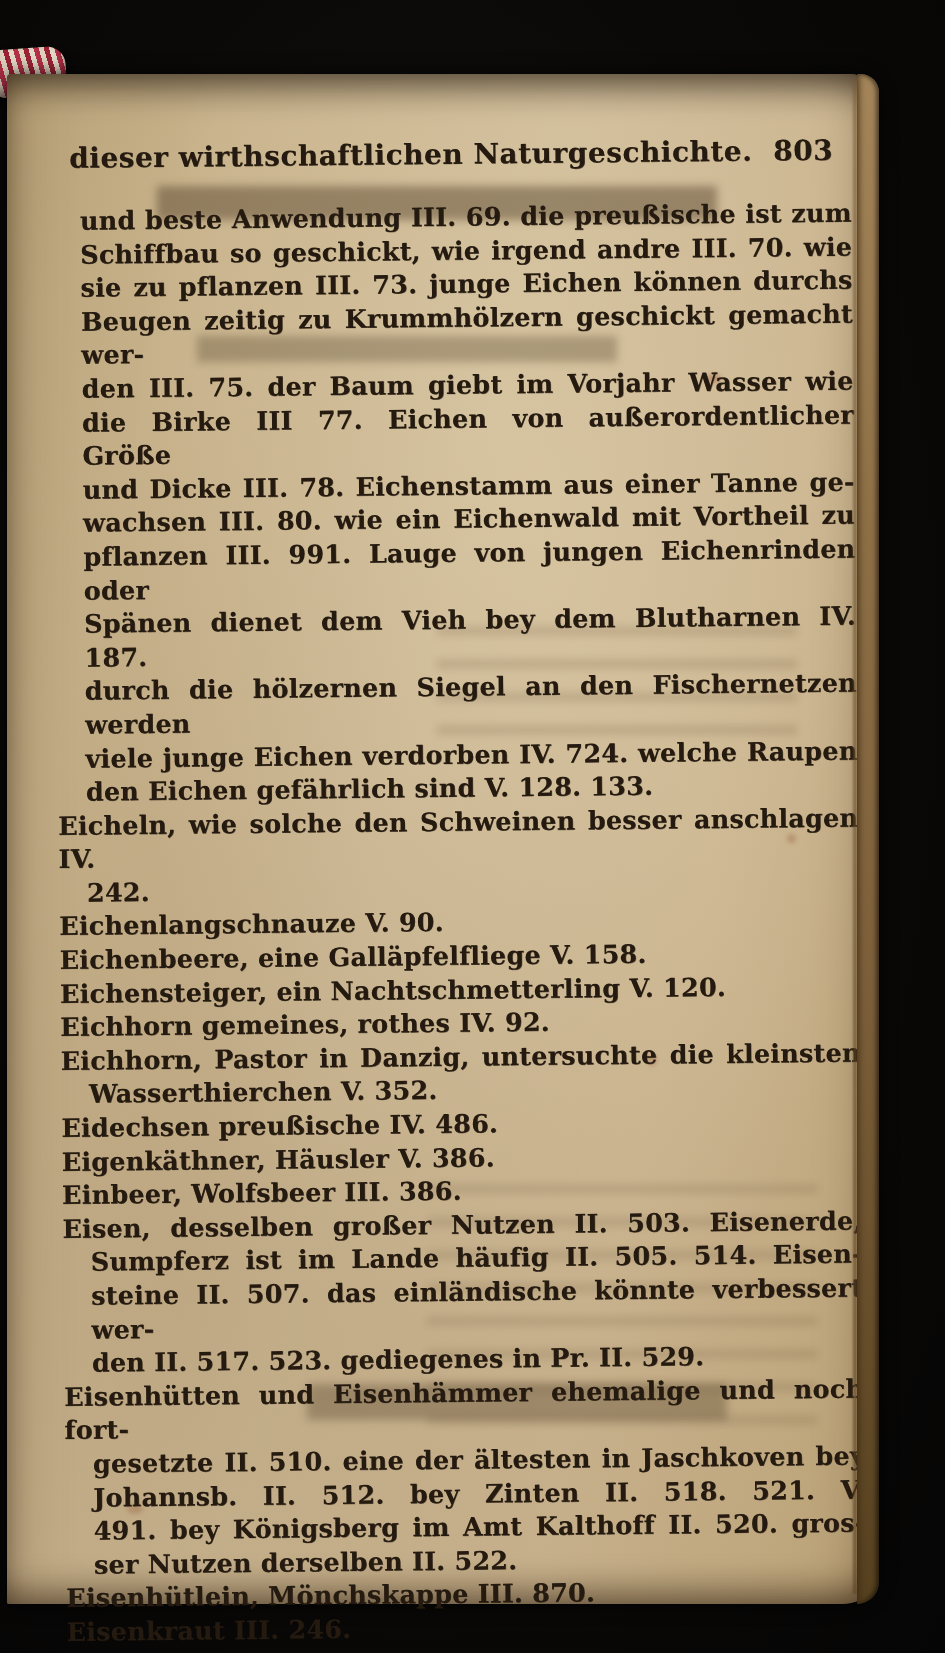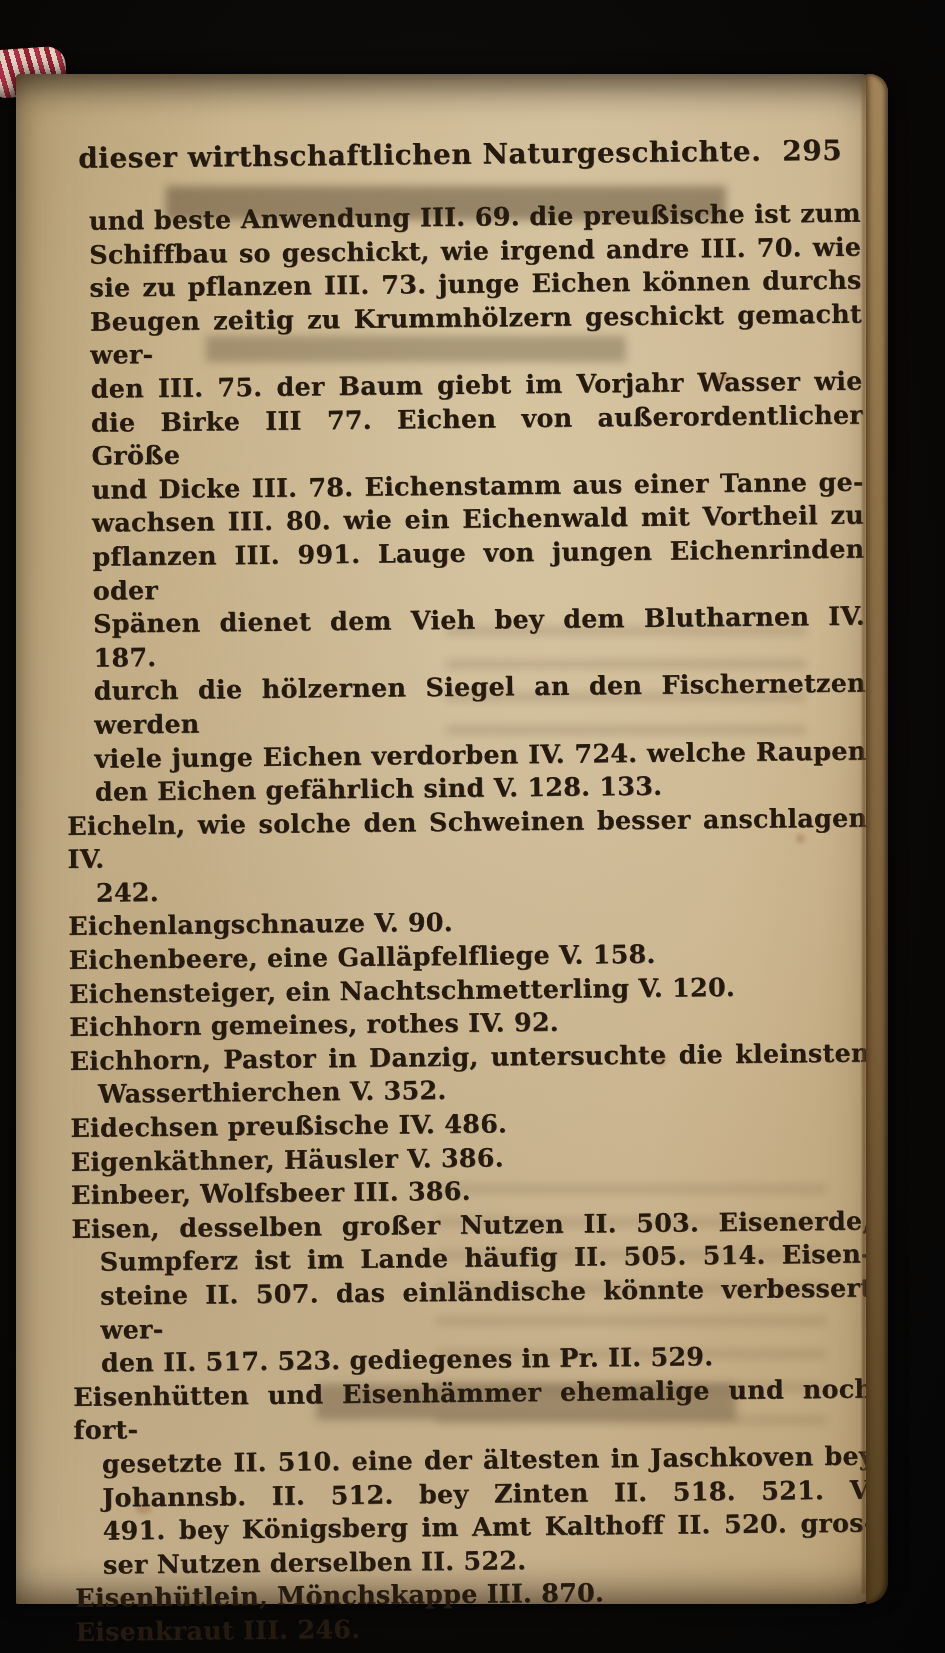--- a/index.html
+++ b/index.html
@@ -15,21 +15,21 @@
   .endband {
     position: absolute; left: -6px; top: 48px; width: 72px; height: 48px;
     background: repeating-linear-gradient(78deg, #9d2236 0 5px, #e4d9c6 5px 10px, #b43048 10px 15px, #ded2bd 15px 20px);
     border-radius: 4px 18px 22px 10px;
     box-shadow: 0 3px 6px rgba(0,0,0,.7), inset 0 -6px 8px rgba(40,10,10,.5);
     transform: rotate(-4deg);
   }
 
   
   .paper {
-    position: absolute; left: 16px; top: 74px; width: 872px; height: 1530px;
+    position: absolute; left: 7px; top: 74px; width: 872px; height: 1530px;
     background:
       radial-gradient(ellipse at 60% 30%, rgba(236,222,190,.28) 0%, rgba(236,222,190,0) 55%),
       radial-gradient(ellipse at 20% 80%, rgba(120,90,55,.18) 0%, rgba(120,90,55,0) 60%),
       linear-gradient(104deg, #b7a077 0%, #c8b38c 18%, #cfbb97 46%, #cbb590 72%, #b89f74 100%);
     border-radius: 3px 30px 36px 2px;
     box-shadow:
       inset 0 24px 34px -14px rgba(22,14,7,.65),
       inset 0 -26px 34px -16px rgba(40,26,12,.55),
       inset -30px 0 50px -22px rgba(70,48,26,.55),
       inset 34px 0 60px -30px rgba(95,68,38,.35),
@@ -102,21 +102,21 @@
 
     <div class="stain t1"></div>
     <div class="stain t2"></div>
     <div class="stain t3"></div>
     <div class="stain t4"></div>
 
     <div class="content">
 
       <div class="page-heading">
         <span>dieser wirthschaftlichen Naturgeschichte.</span>
-        <span>295</span>
+        <span>803</span>
       </div>
 
       <div class="body-lines">
           <div class="line ind just">und beste Anwendung III. 69. die preußische ist zum</div>
           <div class="line ind just">Schiffbau so geschickt, wie irgend andre III. 70. wie</div>
           <div class="line ind just">sie zu pflanzen III. 73. junge Eichen können durchs</div>
           <div class="line ind just">Beugen zeitig zu Krummhölzern geschickt gemacht wer-</div>
           <div class="line ind just">den III. 75. der Baum giebt im Vorjahr Wasser wie</div>
           <div class="line ind just">die Birke III 77. Eichen von außerordentlicher Größe</div>
           <div class="line ind just">und Dicke III. 78. Eichenstamm aus einer Tanne ge-</div>

